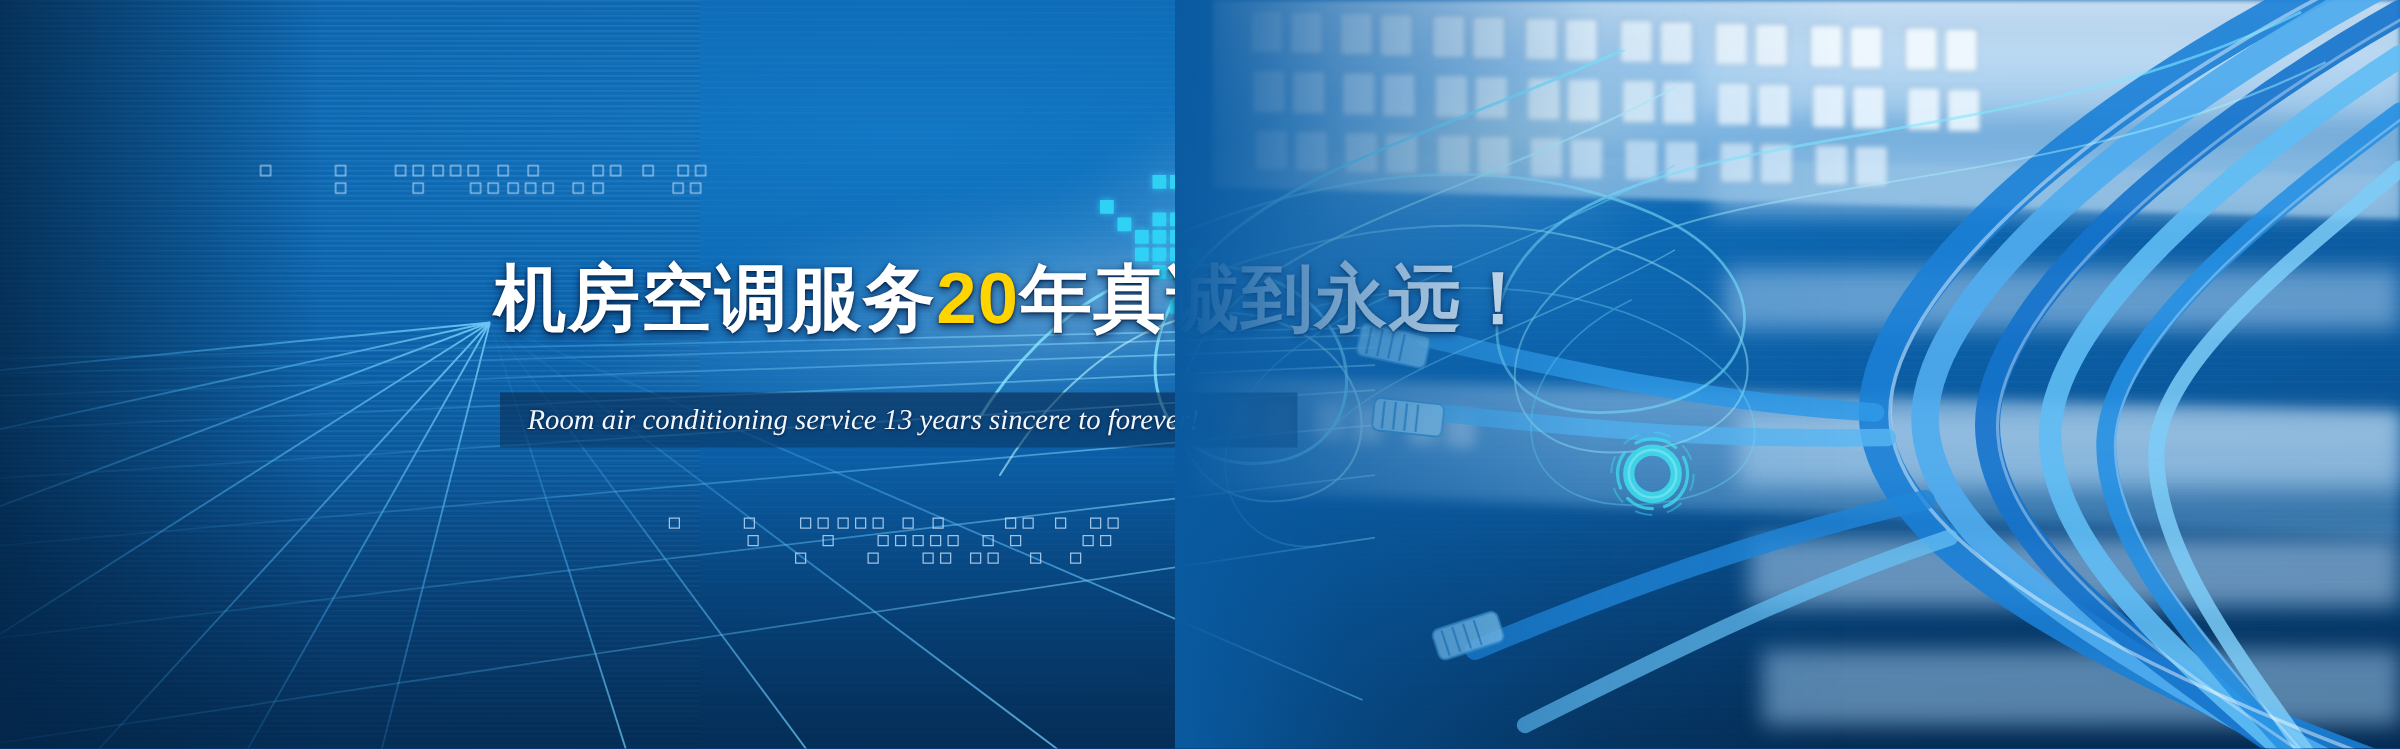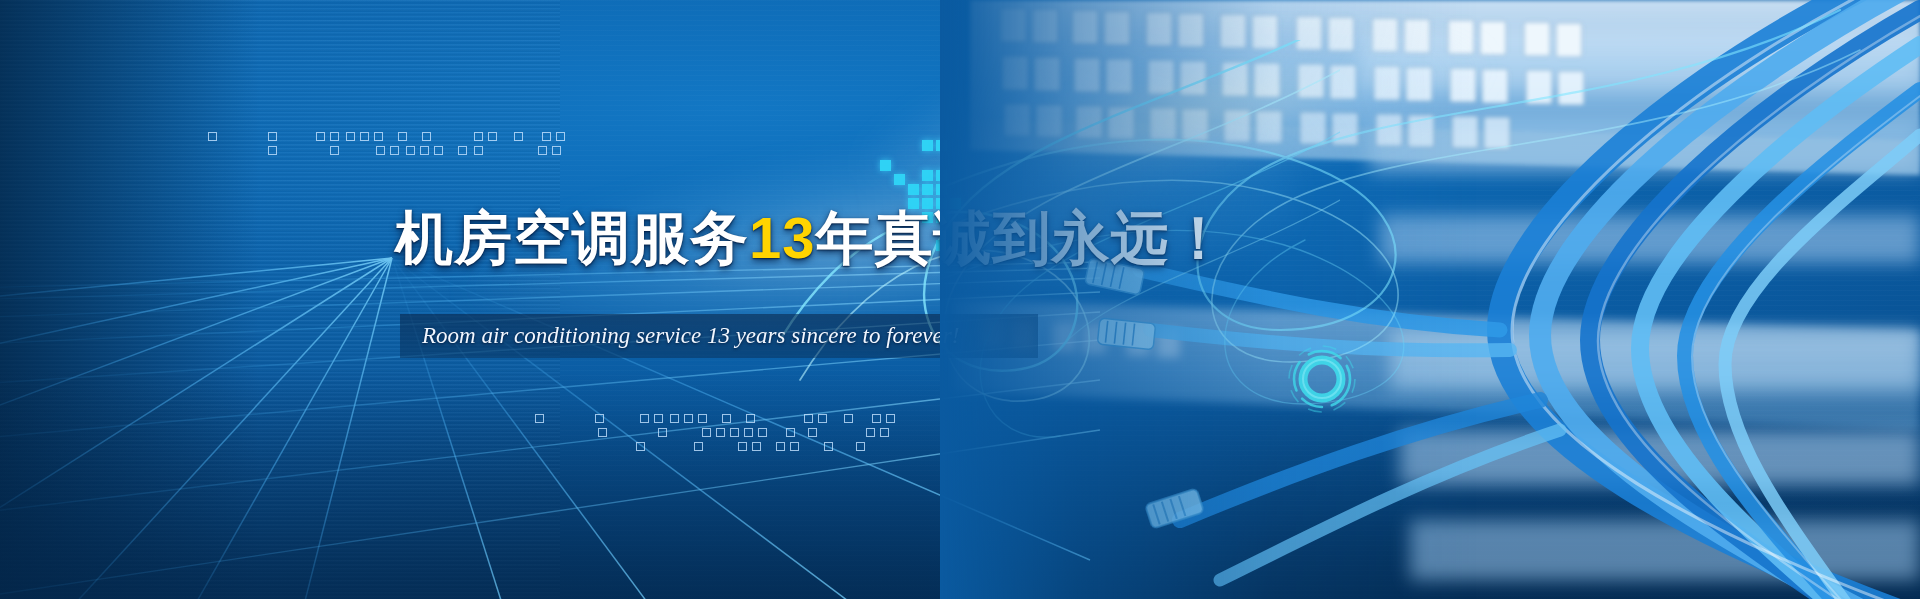--- a/index.html
+++ b/index.html
@@ -441,20 +441,20 @@
       <i style="left:274px;top:62px;"></i>
     <i style="left:318px;top:62px;"></i>
       <i style="left:332px;top:62px;"></i>
     <i style="left:356px;top:62px;"></i>
       <i style="left:370px;top:62px;"></i>
     <i style="left:404px;top:62px;"></i>
       <i style="left:436px;top:62px;"></i>
   </div>
 
   <div class="headline">
-    <span>机房空调服务</span><span class="num">13</span><span>年真诚到永远！</span>
+    <span>机房空调服务</span><span class="num">20</span><span>年真诚到永远！</span>
   </div>
 
   <div class="sub-bar">
     <div class="sub-text">Room air conditioning service 13 years sincere to forever!</div>
   </div>
 
 </div>
 
 </body></html>

